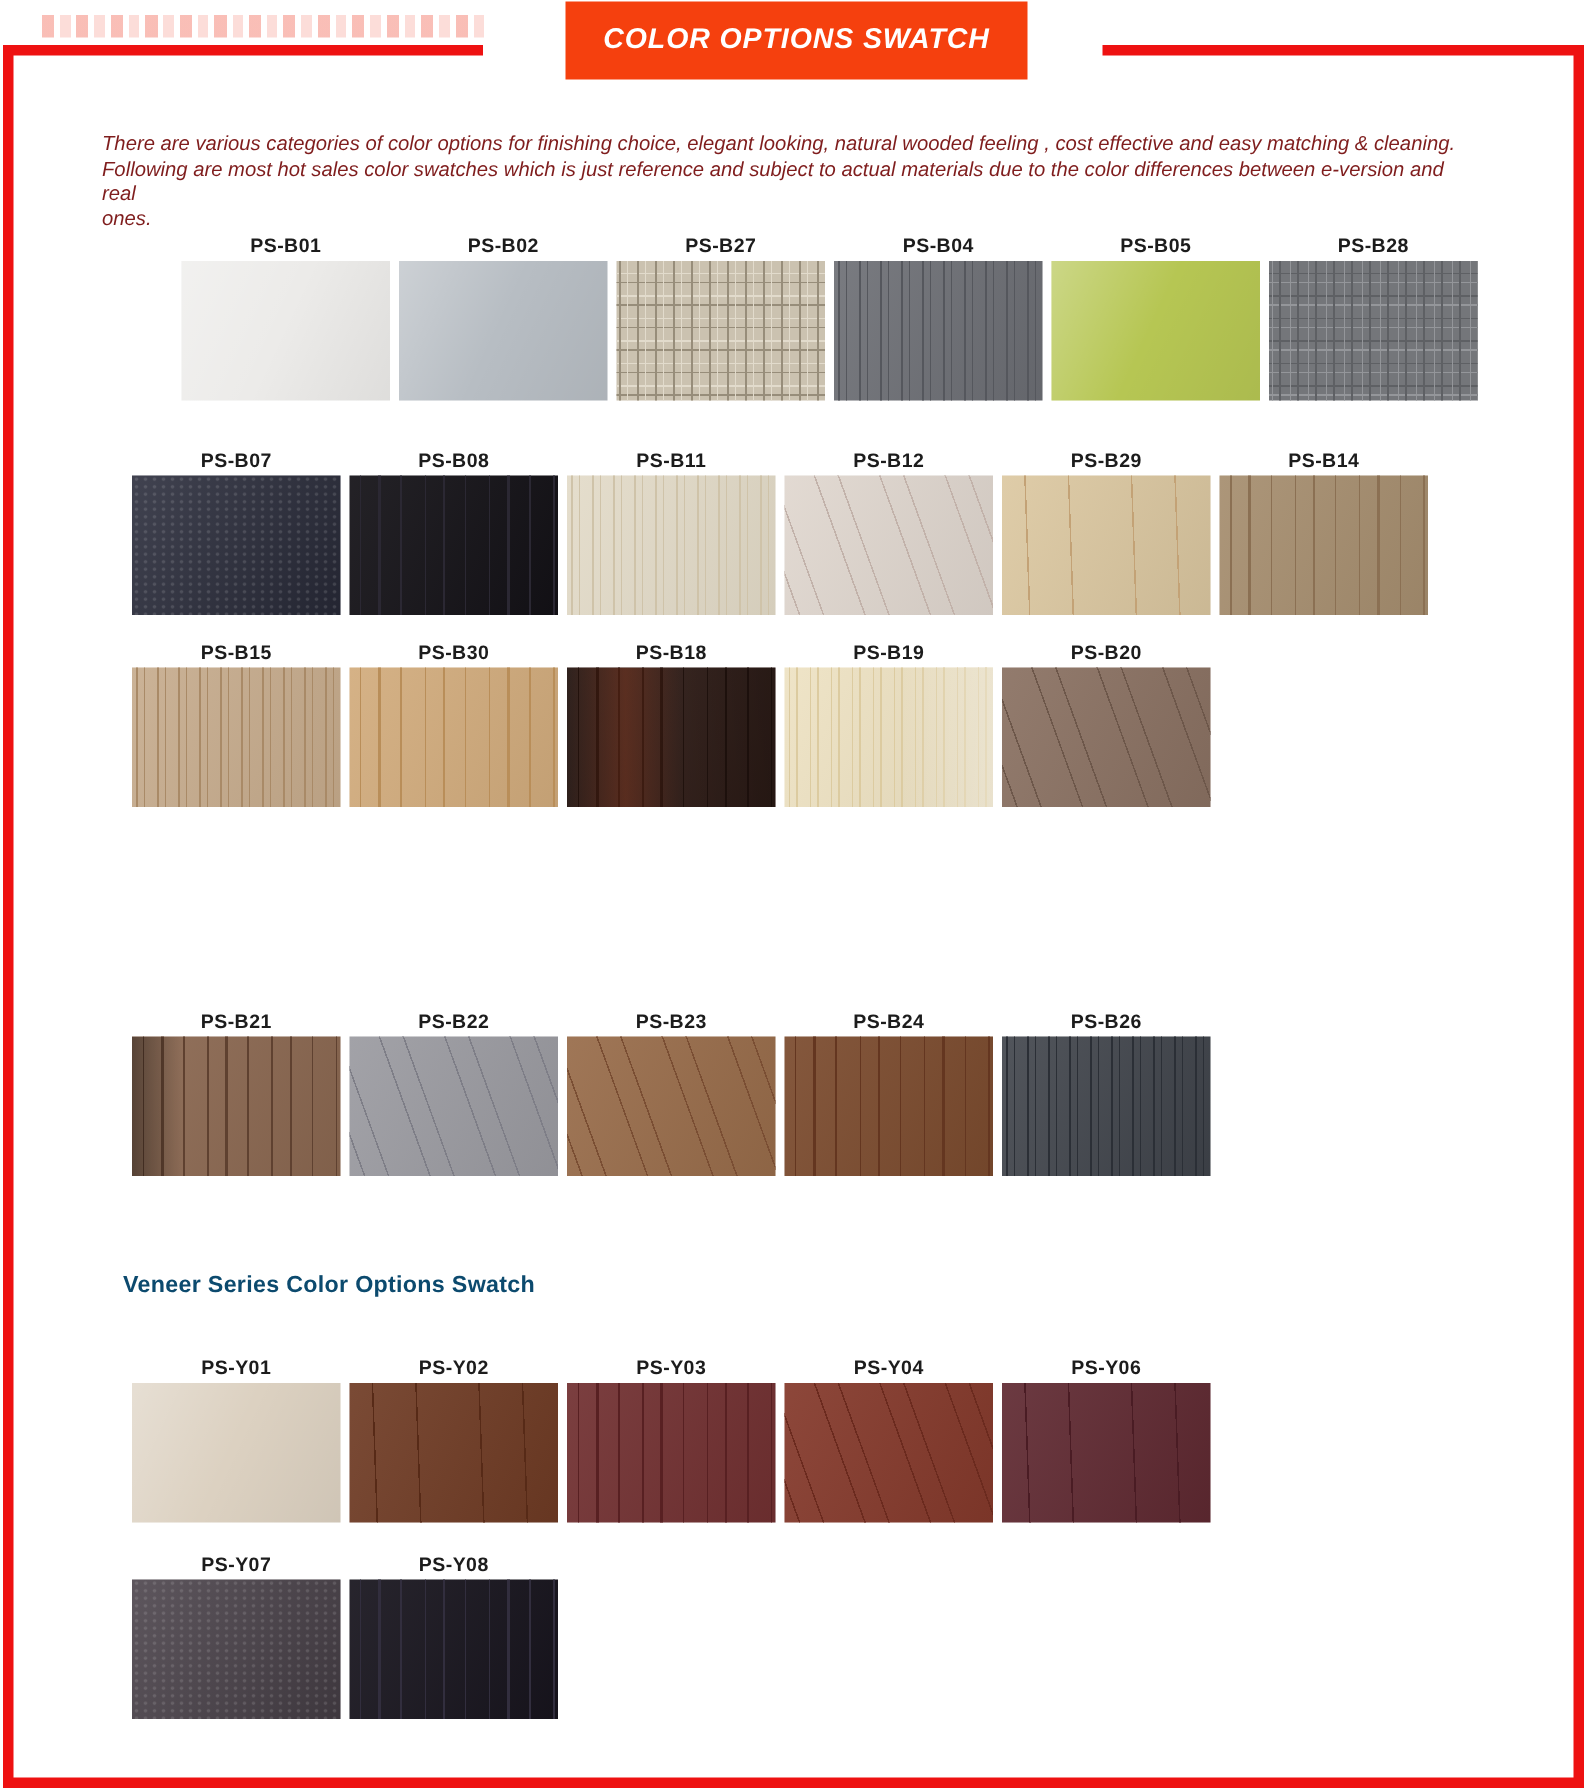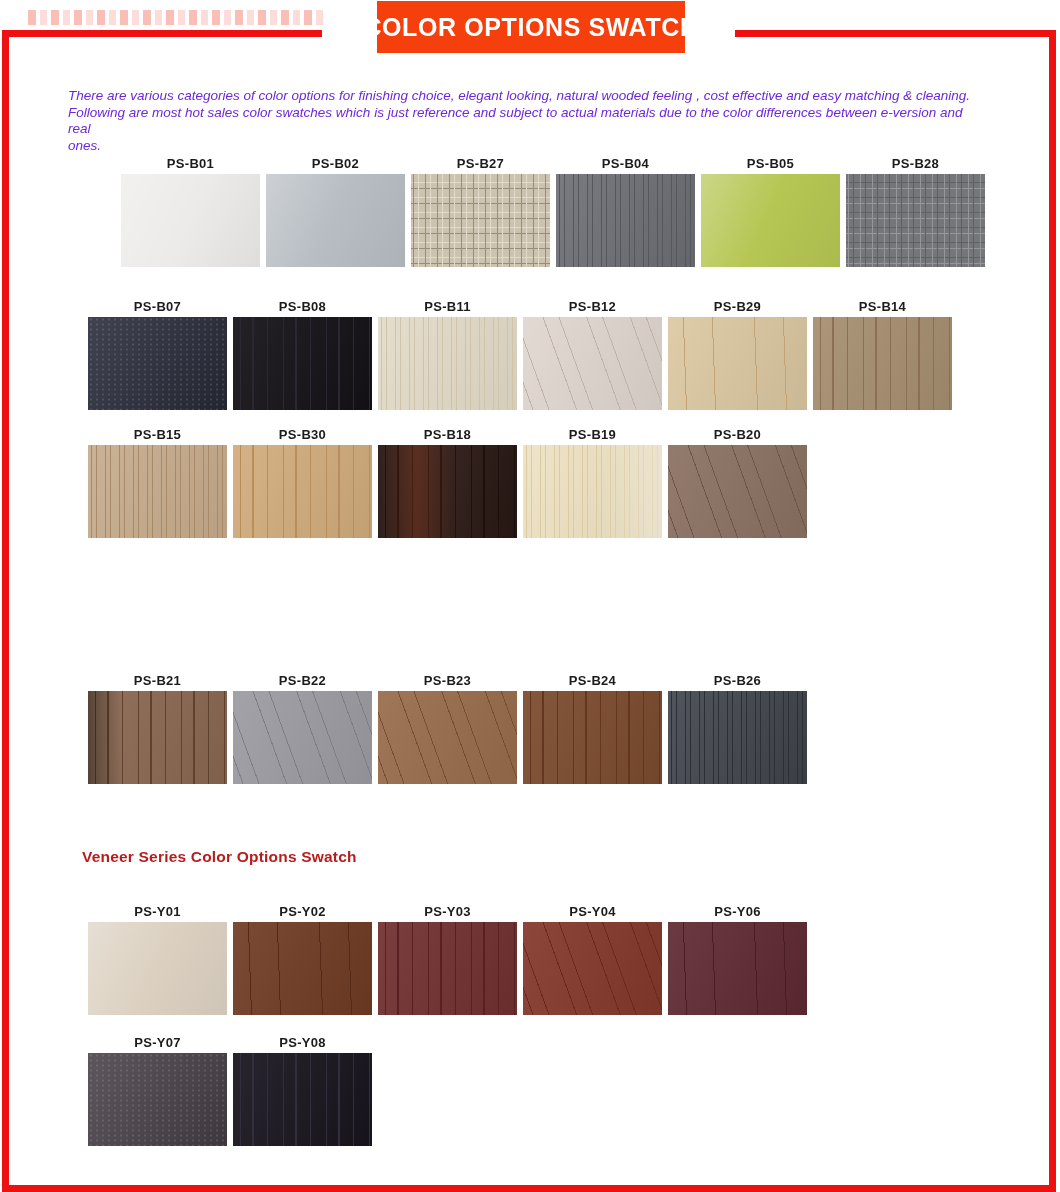--- a/index.html
+++ b/index.html
@@ -26,27 +26,28 @@
       rgba(240,85,65,.38) 0 8px, rgba(240,85,65,0) 8px 12px,
       rgba(240,85,65,.20) 12px 19px, rgba(240,85,65,0) 19px 23px);
   }
 
   .banner {
     position:absolute; left:377px; top:1px; width:308px; height:52px;
     background:#f5400e; z-index:3;
     display:flex; align-items:center; justify-content:center;
   }
   .banner span {
-    color:#ffffff; font-size:25px; font-weight:bold; letter-spacing:.6px;
+    color:#ffffff; font-size:19px; font-weight:bold; letter-spacing:.6px;
     white-space:nowrap;
+    font-style:italic;
   }
 
   .intro {
     position:absolute; left:68px; top:88px; width:916px; z-index:1;
-    font-style:italic; font-size:13.5px; line-height:16.5px; color:#6d28d9;
+    font-style:italic; font-size:13.5px; line-height:16.5px; color:#7f1d1d;
   }
 
   .veneer-heading {
     position:absolute; left:82px; top:848px; z-index:1;
     font-size:15.5px; font-weight:bold; letter-spacing:.2px;
   }
 
   .swatch-row {
     position:absolute; left:88px; display:flex; gap:6px; z-index:1;
   }
@@ -101,21 +102,21 @@
   <div class="banner" style="background: rgb(245, 64, 14);">
     <span style="color: rgb(255, 255, 255);">COLOR OPTIONS SWATCH</span>
   </div>
 
   <div class="intro">
     <div>There are various categories of color options for finishing choice, elegant looking, natural wooded feeling , cost effective and easy matching &amp; cleaning.</div>
     <div>Following are most hot sales color swatches which is just reference and subject to actual materials due to the color differences between e-version and real</div>
     <div>ones.</div>
   </div>
 
-  <div class="veneer-heading" style="color: #b91c1c; text-align: right;">Veneer Series Color Options Swatch</div>
+  <div class="veneer-heading" style="color: #0c4a6e; text-align: right;">Veneer Series Color Options Swatch</div>
 
   <div id="rows-root">
       <div class="swatch-row row0">
         <div class="cell">
           <span class="label">PS-B01</span>
           <div class="sw tex-sheen" style="--base: #ECEBE9; --grain: #F5F4F2;"></div>
         </div>
         <div class="cell">
           <span class="label">PS-B02</span>
           <div class="sw tex-sheen" style="--base: #B7BDC3; --grain: #C4CAD0;"></div>

